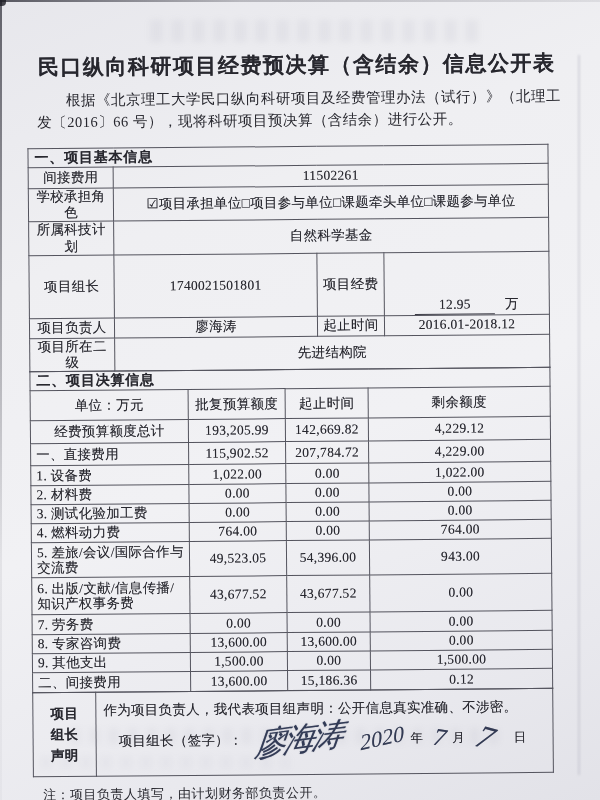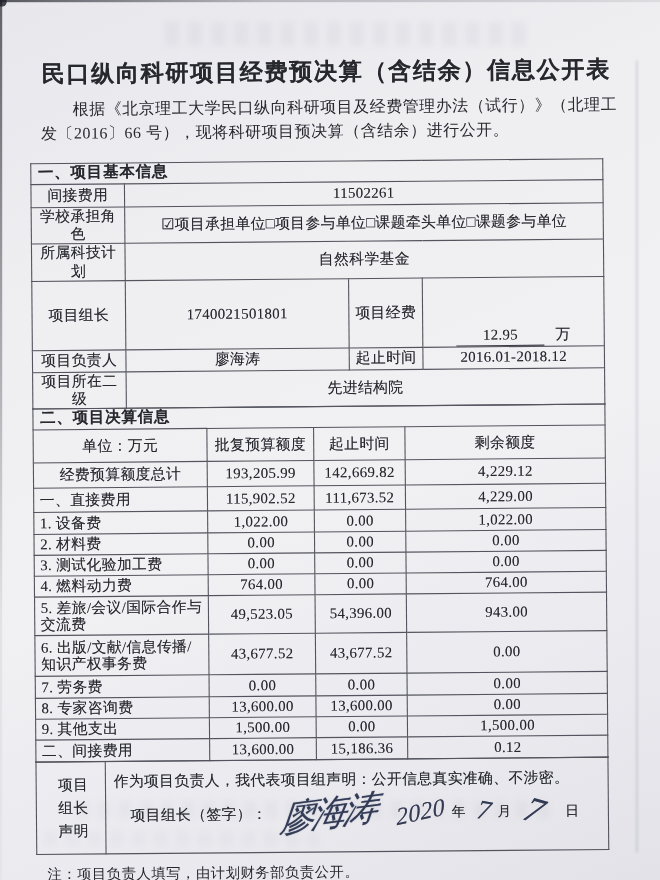--- a/index.html
+++ b/index.html
@@ -40,21 +40,21 @@
   .sechead td{font-weight:bold;font-size:14px;padding-left:6px;letter-spacing:.8px;}
   .c{text-align:center;}
   .lbl-left{text-align:left;padding-left:5px;}
   .num{text-align:center;}
   .small-lh{line-height:1.15;}
   .uline{display:inline-block;min-width:72px;border-bottom:1px solid #3c3c46;
     text-align:center;padding:0 4px 1px 4px;margin-top:44px;}
   .unit{margin-left:10px;}
 
   .decl-label{text-align:center;}
-  .decl-label-inner{display:inline-block;width:32px;line-height:21px;text-align:right;}
+  .decl-label-inner{display:inline-block;width:32px;line-height:21px;text-align:center;font-weight:bold;}
   .decl-body{vertical-align:top;padding:0;}
   .decl-statement{padding:10px 6px 0 7px;font-size:13.5px;}
   .decl-signrow{display:flex;align-items:center;margin-top:12px;padding:0 26px 0 22px;}
   .sign-label{font-size:13.5px;}
   .hand{font-style:italic;color:rgba(38,47,75,.88);display:inline-block;}
   .signature{font-size:32px;transform:rotate(-7deg) skewX(-14deg);letter-spacing:-3px;
     margin:-10px 0 -8px 12px;text-shadow:0 0 1px rgba(38,47,75,.5);}
   .date-group{margin-left:auto;display:flex;align-items:center;}
   .hand-year{font-size:22px;transform:rotate(-12deg) skewX(-8deg);margin:-6px 2px -6px 0;}
   .date-char{font-size:12.5px;margin:0 4px;}
@@ -148,21 +148,21 @@
     </tr>
     <tr style="height:23px">
       <td class="c">经费预算额度总计</td>
       <td class="num">193,205.99</td>
       <td class="num">142,669.82</td>
       <td class="num">4,229.12</td>
     </tr>
     <tr style="height:22px">
       <td class="lbl-left">一、直接费用</td>
       <td class="num">115,902.52</td>
-      <td class="num">111,673.52</td>
+      <td class="num">207,784.72</td>
       <td class="num">4,229.00</td>
     </tr>
     <tr style="height:20px">
       <td class="lbl-left">1. 设备费</td>
       <td class="num">1,022.00</td>
       <td class="num">0.00</td>
       <td class="num">1,022.00</td>
     </tr>
     <tr style="height:19px">
       <td class="lbl-left">2. 材料费</td>

